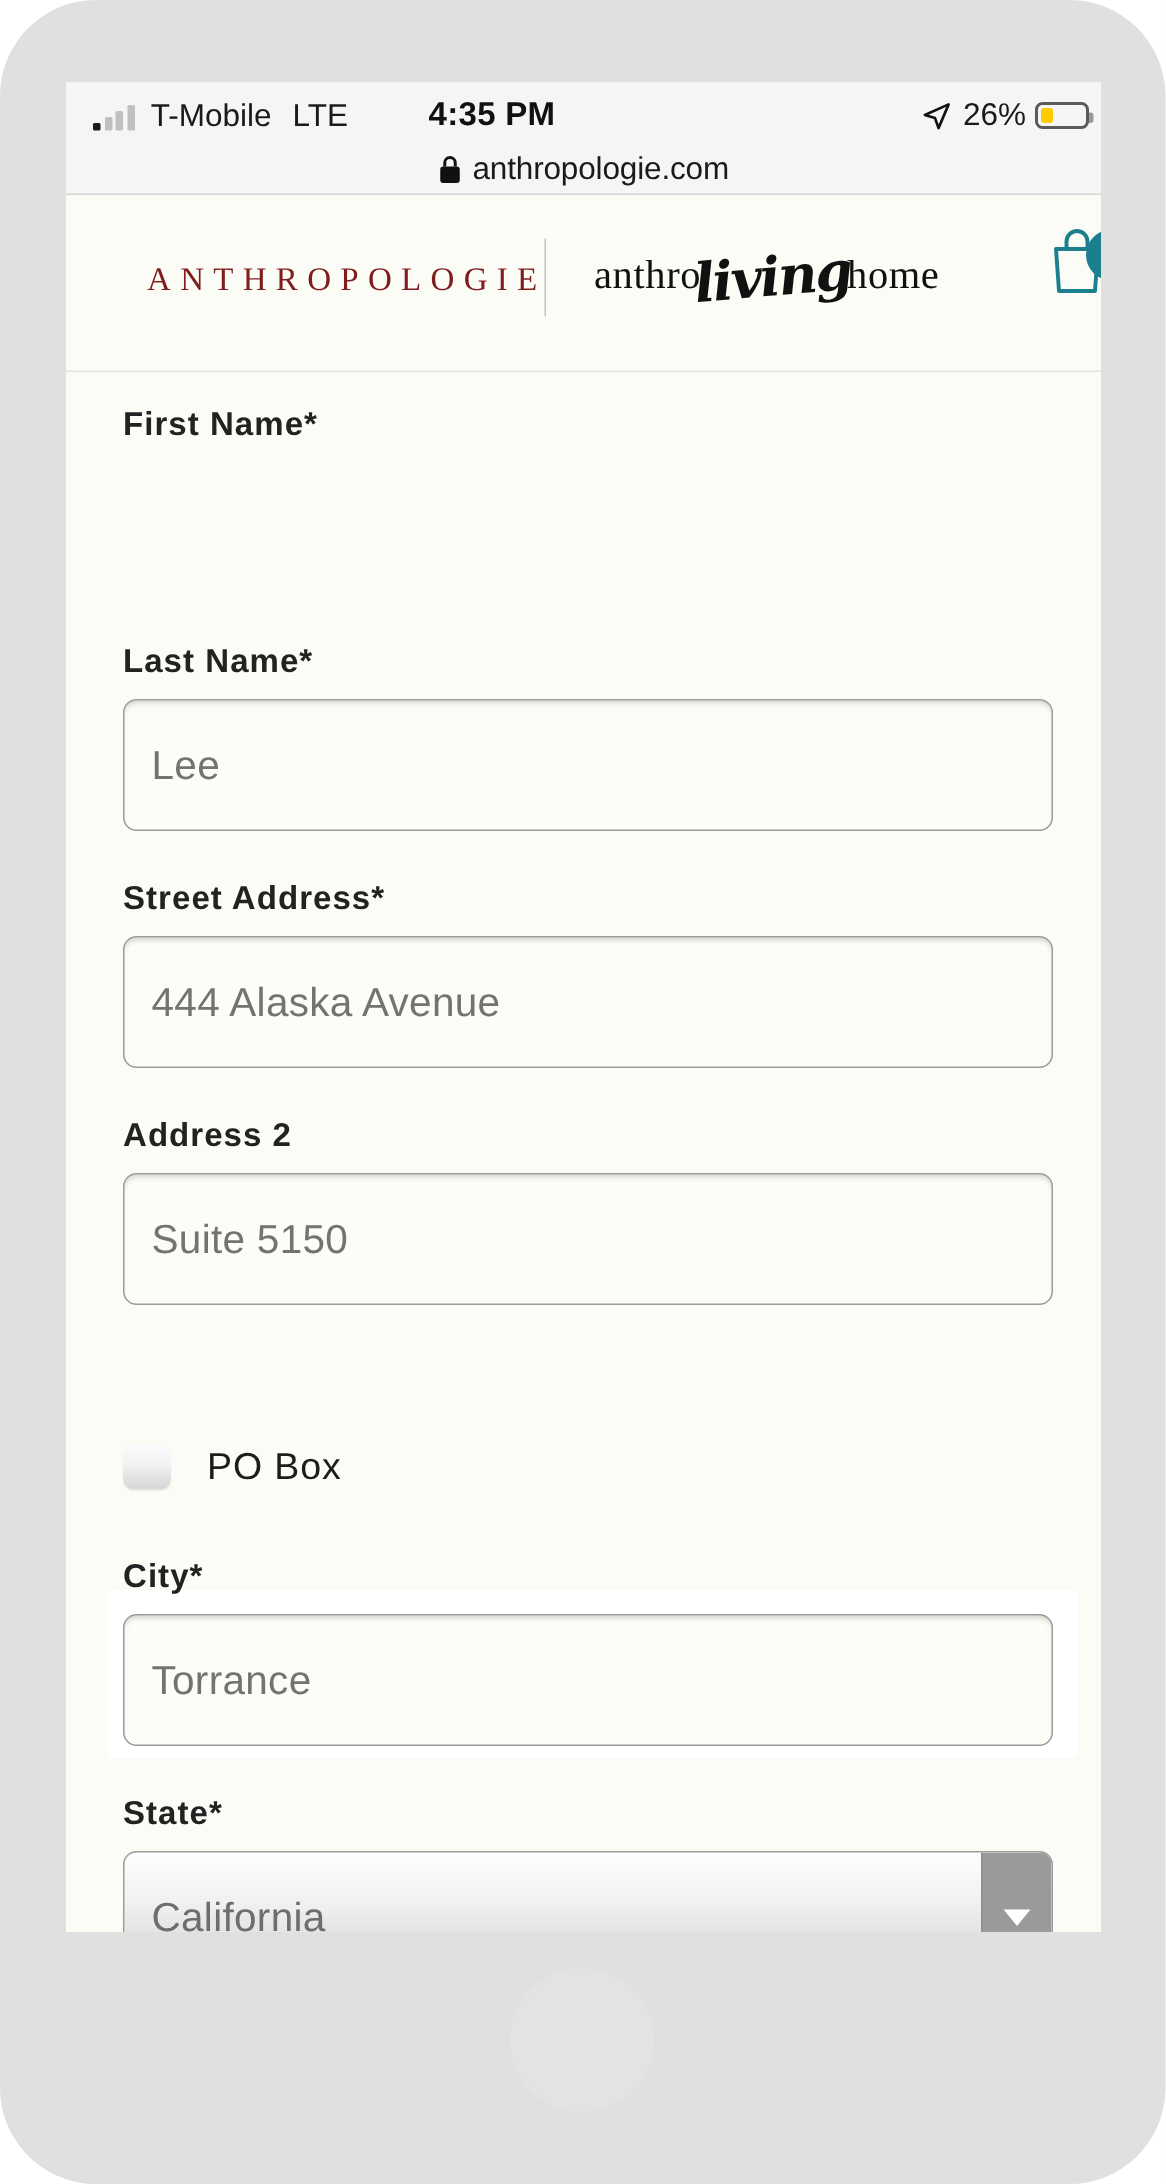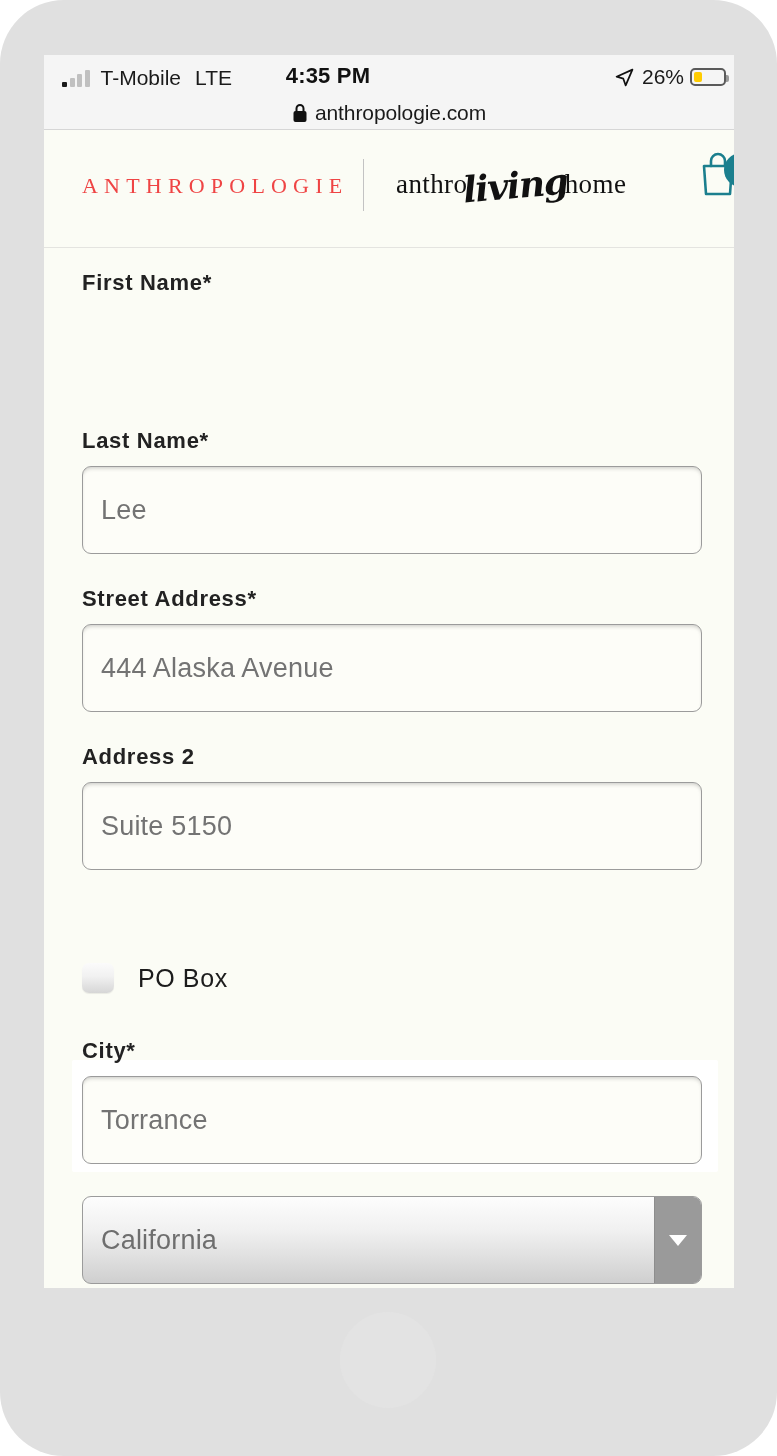--- a/index.html
+++ b/index.html
@@ -156,25 +156,25 @@
 
   
   #site-header {
     position: absolute;
     left: 0; top: 75px;
     width: 690px; height: 118px;
     background: #fbfcf5;
   }
   #brand-anthropologie {
     position: absolute;
-    left: 38px; top: 43px;
+    left: 54px; top: 43px;
     font-family: "Liberation Serif", serif;
     font-size: 22px;
     letter-spacing: 6.2px;
-    color: #ef4444;
+    color: #7f1d1d;
     white-space: nowrap;
   }
   #header-divider {
     position: absolute;
     left: 319px; top: 29px;
     width: 1px; height: 52px;
     background: #c3c3c3;
   }
   #brand-living-home {
     position: absolute;
@@ -415,20 +415,21 @@
       </div>
 
       <div class="field" style="top:790px;">
         <div class="field-label">City*</div>
         <div class="text-input">
           <span class="value">Torrance</span>
         </div>
       </div>
 
       <div class="field" style="top:948px;">
+        <div class="field-label">State*</div>
         <div class="select-control">
           <span class="value">California</span>
           <span class="select-arrow-btn">
             <span class="tri"></span>
           </span>
         </div>
       </div>
 
     </div>
   </div>

